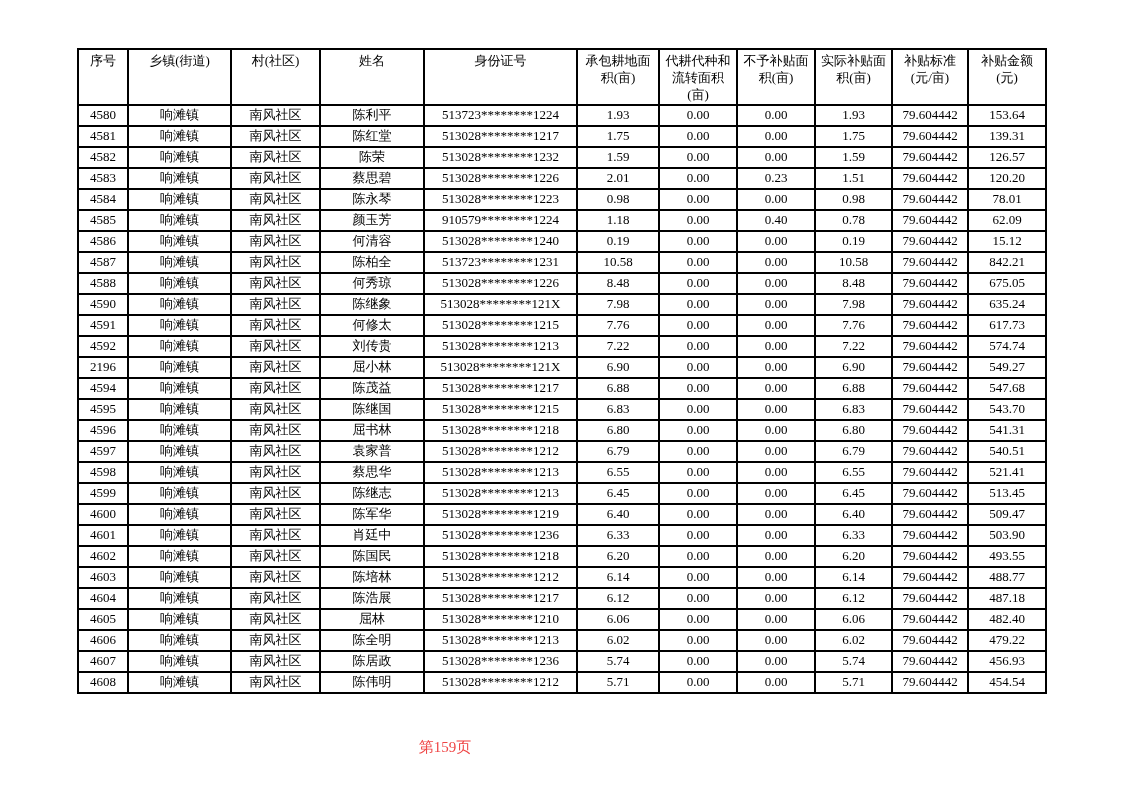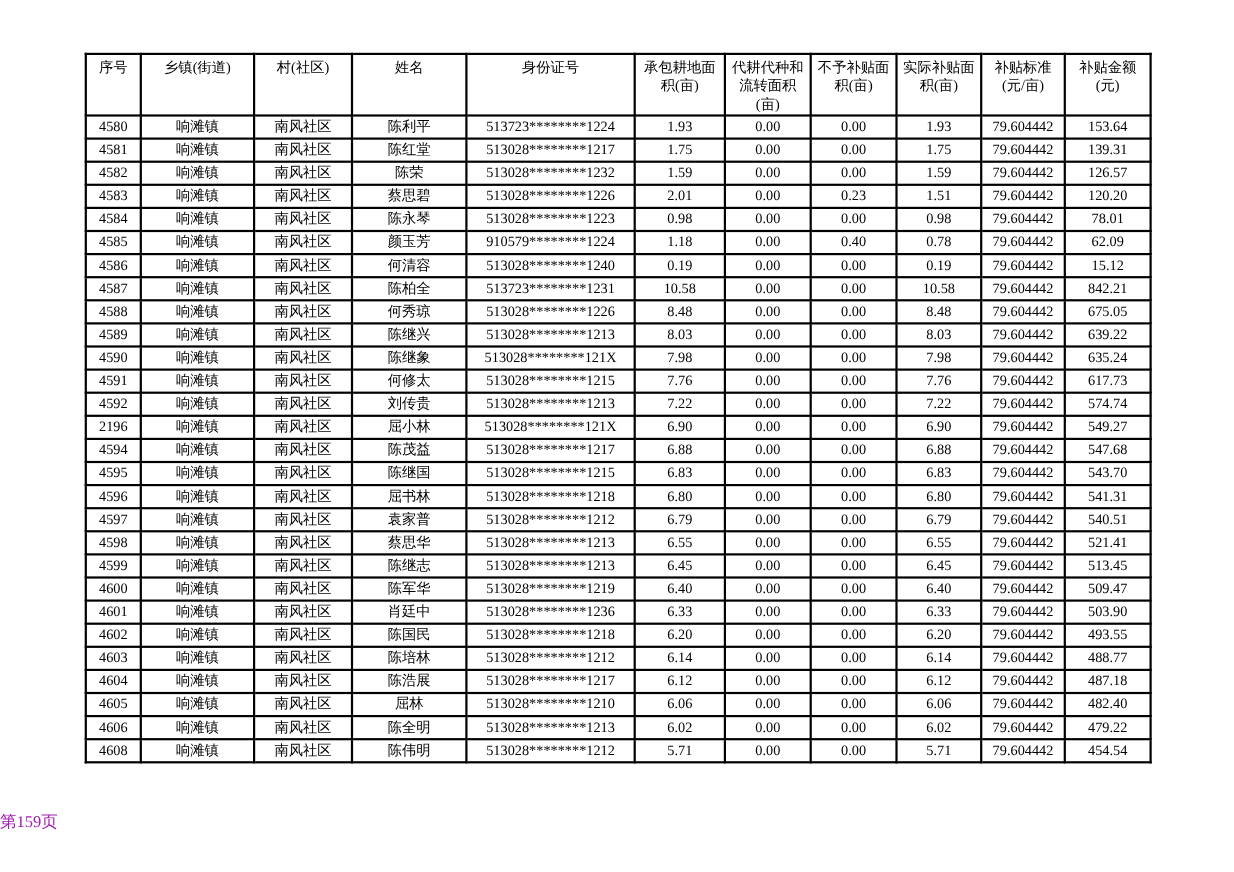--- a/index.html
+++ b/index.html
@@ -52,23 +52,23 @@
     font-size: 13px;
     line-height: 1.1;
     vertical-align: middle;
     white-space: nowrap;
   }
   .footer {
     position: absolute;
     left: 0;
     top: 738px;
     width: 890px;
-    text-align: left;
+    text-align: center;
     font-size: 15px;
-    color: #a21caf;
+    color: #ef4444;
   }
 </style>
 </head>
 <body>
 
 <div class="page">
 
   <table class="subsidy-table">
     <colgroup>
       <col style="width:50px">
@@ -217,33 +217,20 @@
           <td>何秀琼</td>
           <td>513028********1226</td>
           <td>8.48</td>
           <td>0.00</td>
           <td>0.00</td>
           <td>8.48</td>
           <td>79.604442</td>
           <td>675.05</td>
         </tr>
         <tr>
-          <td>4589</td>
-          <td>响滩镇</td>
-          <td>南风社区</td>
-          <td>陈继兴</td>
-          <td>513028********1213</td>
-          <td>8.03</td>
-          <td>0.00</td>
-          <td>0.00</td>
-          <td>8.03</td>
-          <td>79.604442</td>
-          <td>639.22</td>
-        </tr>
-        <tr>
           <td>4590</td>
           <td>响滩镇</td>
           <td>南风社区</td>
           <td>陈继象</td>
           <td>513028********121X</td>
           <td>7.98</td>
           <td>0.00</td>
           <td>0.00</td>
           <td>7.98</td>
           <td>79.604442</td>
@@ -449,20 +436,33 @@
           <td>响滩镇</td>
           <td>南风社区</td>
           <td>陈全明</td>
           <td>513028********1213</td>
           <td>6.02</td>
           <td>0.00</td>
           <td>0.00</td>
           <td>6.02</td>
           <td>79.604442</td>
           <td>479.22</td>
+        </tr>
+        <tr>
+          <td>4607</td>
+          <td>响滩镇</td>
+          <td>南风社区</td>
+          <td>陈居政</td>
+          <td>513028********1236</td>
+          <td>5.74</td>
+          <td>0.00</td>
+          <td>0.00</td>
+          <td>5.74</td>
+          <td>79.604442</td>
+          <td>456.93</td>
         </tr>
         <tr>
           <td>4608</td>
           <td>响滩镇</td>
           <td>南风社区</td>
           <td>陈伟明</td>
           <td>513028********1212</td>
           <td>5.71</td>
           <td>0.00</td>
           <td>0.00</td>

